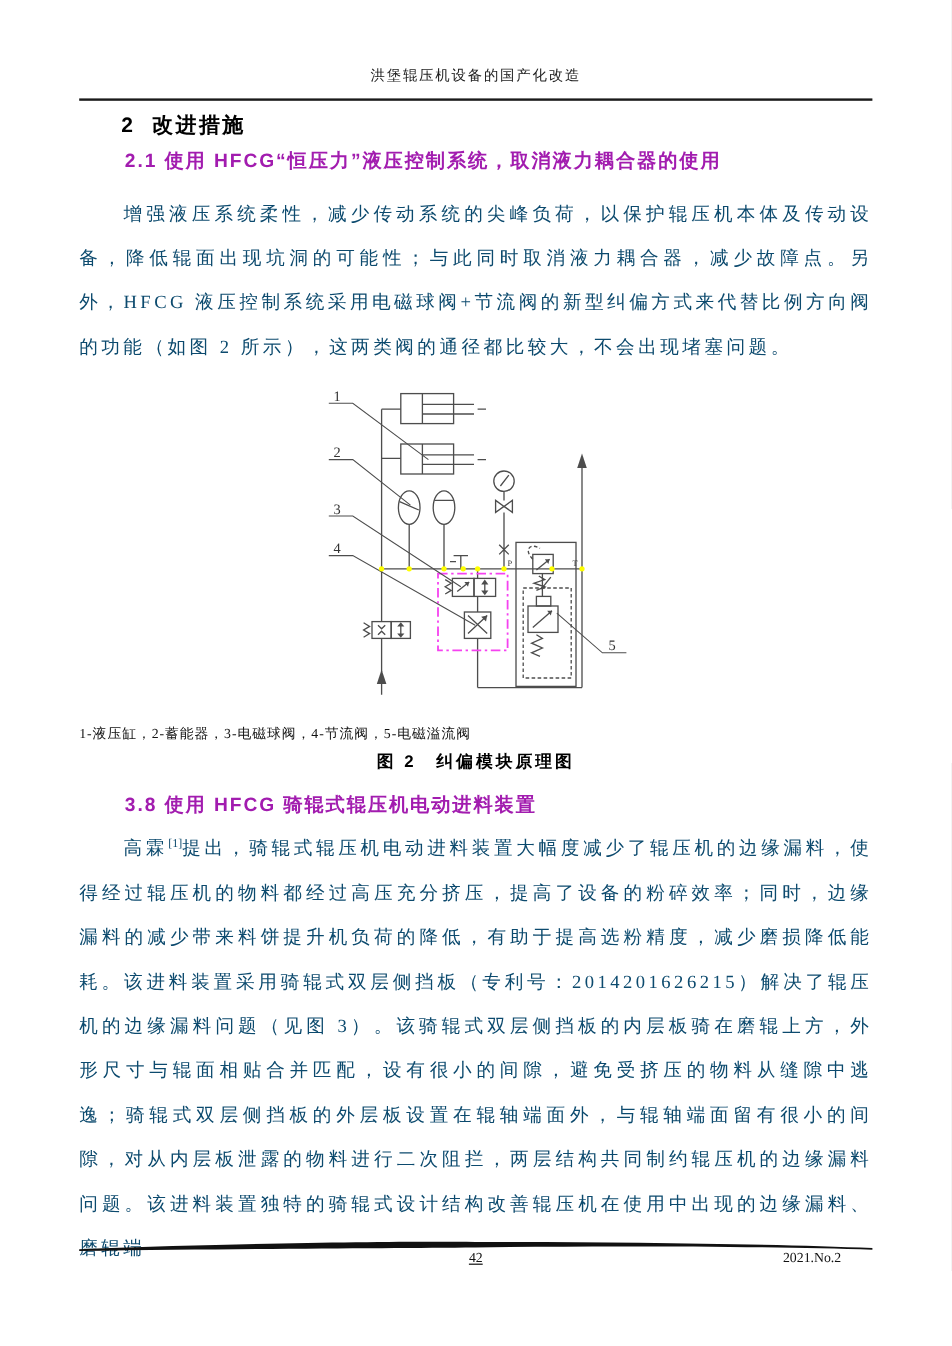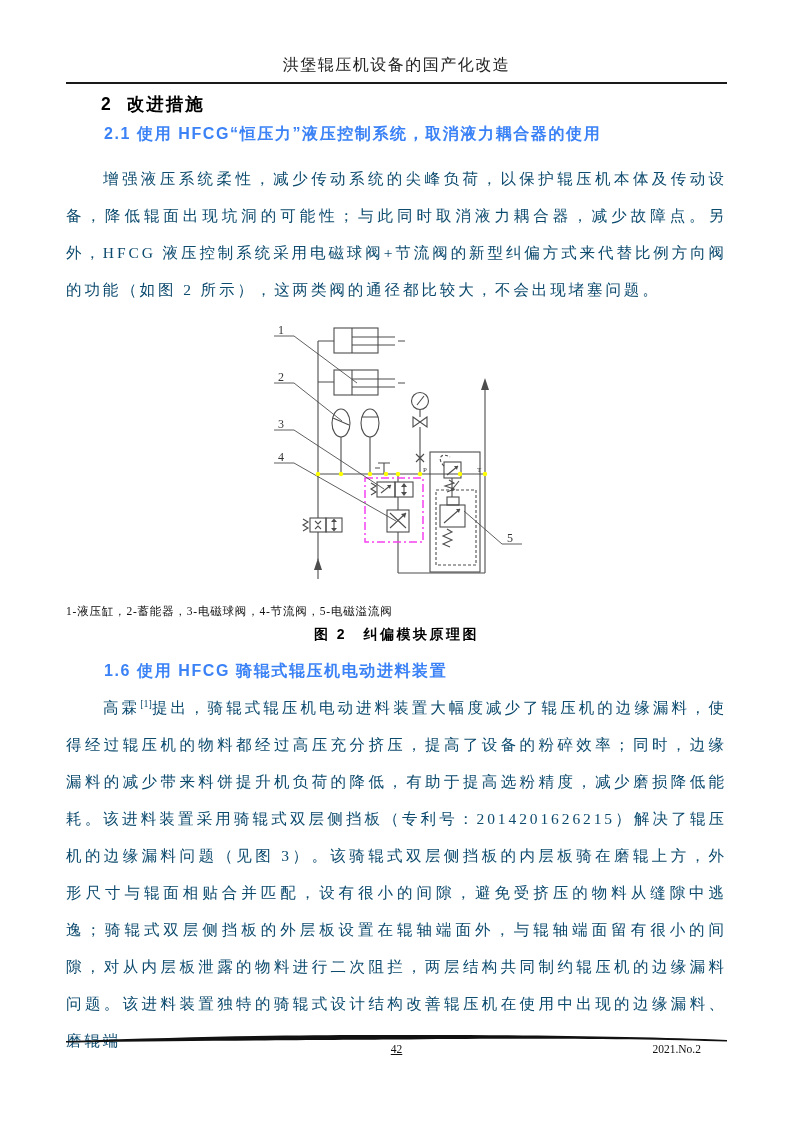--- a/index.html
+++ b/index.html
@@ -3,33 +3,33 @@
 <meta charset="utf-8">
 <style>
   html,body{margin:0;padding:0;background:#e8e8e8;}
   .page{
     position:relative;width:793px;height:1122px;background:#ffffff;
     margin:0 auto;overflow:hidden;
     font-family:"Liberation Serif","DejaVu Serif",serif;color:#1a1a1a;
   }
   .running-header{
     position:absolute;left:66px;top:55px;width:661px;text-align:center;
-    font-size:16px;letter-spacing:1.5px;color:#222;
+    font-size:12px;letter-spacing:1.5px;color:#222;
   }
   .header-rule{position:absolute;left:66px;top:82px;width:661px;border-top:2px solid #1a1a1a;}
   .h1{
     position:absolute;left:66px;top:92px;width:661px;
     font-family:"Liberation Sans","DejaVu Sans",sans-serif;font-weight:bold;
     font-size:17.5px;letter-spacing:2px;color:#000;margin-left:35px;
   }
   .h1 .sec-num{display:inline-block;margin-right:16px;letter-spacing:0;}
   .h2{
     position:absolute;left:104px;
     font-family:"Liberation Sans","DejaVu Sans",sans-serif;font-weight:bold;
-    font-size:16px;letter-spacing:1.6px;color:#3b82f6;
+    font-size:16px;letter-spacing:1.6px;color:#a21caf;
   }
   .h2-1{top:124px;}
   .h2-2{top:661px;}
   .para{
     position:absolute;left:66px;width:661px;
     font-size:15.5px;line-height:37px;letter-spacing:2.9px;
     text-align:justify;text-indent:37px;color:#0c4a6e;
   }
   .para-1{top:160px;}
   .para-2{top:689px;}
@@ -197,21 +197,21 @@
       <g fill="#333" font-size="7">
         <text x="423" y="472">P</text>
         <text x="477" y="472">T</text>
       </g>
     </svg>
   </div>
 
   <div class="fig-legend">1-液压缸，2-蓄能器，3-电磁球阀，4-节流阀，5-电磁溢流阀</div>
   <div class="fig-title">图 2　纠偏模块原理图</div>
 
-  <div class="h2 h2-2">1.6 使用 HFCG 骑辊式辊压机电动进料装置</div>
+  <div class="h2 h2-2">3.8 使用 HFCG 骑辊式辊压机电动进料装置</div>
 
   <div class="para para-2">
     <span>高霖</span><sup class="cite">[1]</sup><span>提出，骑辊式辊压机电动进料装置大幅度减少了辊压机的边缘漏料，使得经过辊压机的物料都经过高压充分挤压，提高了设备的粉碎效率；同时，边缘漏料的减少带来料饼提升机负荷的降低，有助于提高选粉精度，减少磨损降低能耗。该进料装置采用骑辊式双层侧挡板（专利号：2014201626215）解决了辊压机的边缘漏料问题（见图 3）。该骑辊式双层侧挡板的内层板骑在磨辊上方，外形尺寸与辊面相贴合并匹配，设有很小的间隙，避免受挤压的物料从缝隙中逃逸；骑辊式双层侧挡板的外层板设置在辊轴端面外，与辊轴端面留有很小的间隙，对从内层板泄露的物料进行二次阻拦，两层结构共同制约辊压机的边缘漏料问题。该进料装置独特的骑辊式设计结构改善辊压机在使用中出现的边缘漏料、磨辊端</span>
   </div>
 
   <div class="footer-rule-wrap">
     <svg width="793" height="30" viewBox="0 1030 793 30">
       <path d="M66,1041 C220,1035.5 330,1034.5 396,1035 C500,1034.5 640,1036.5 727,1040 L727,1041.5 C640,1038.5 500,1038 396,1039.5 C330,1040 220,1040.5 66,1042.5 Z" fill="#111"></path>
     </svg>
   </div>

